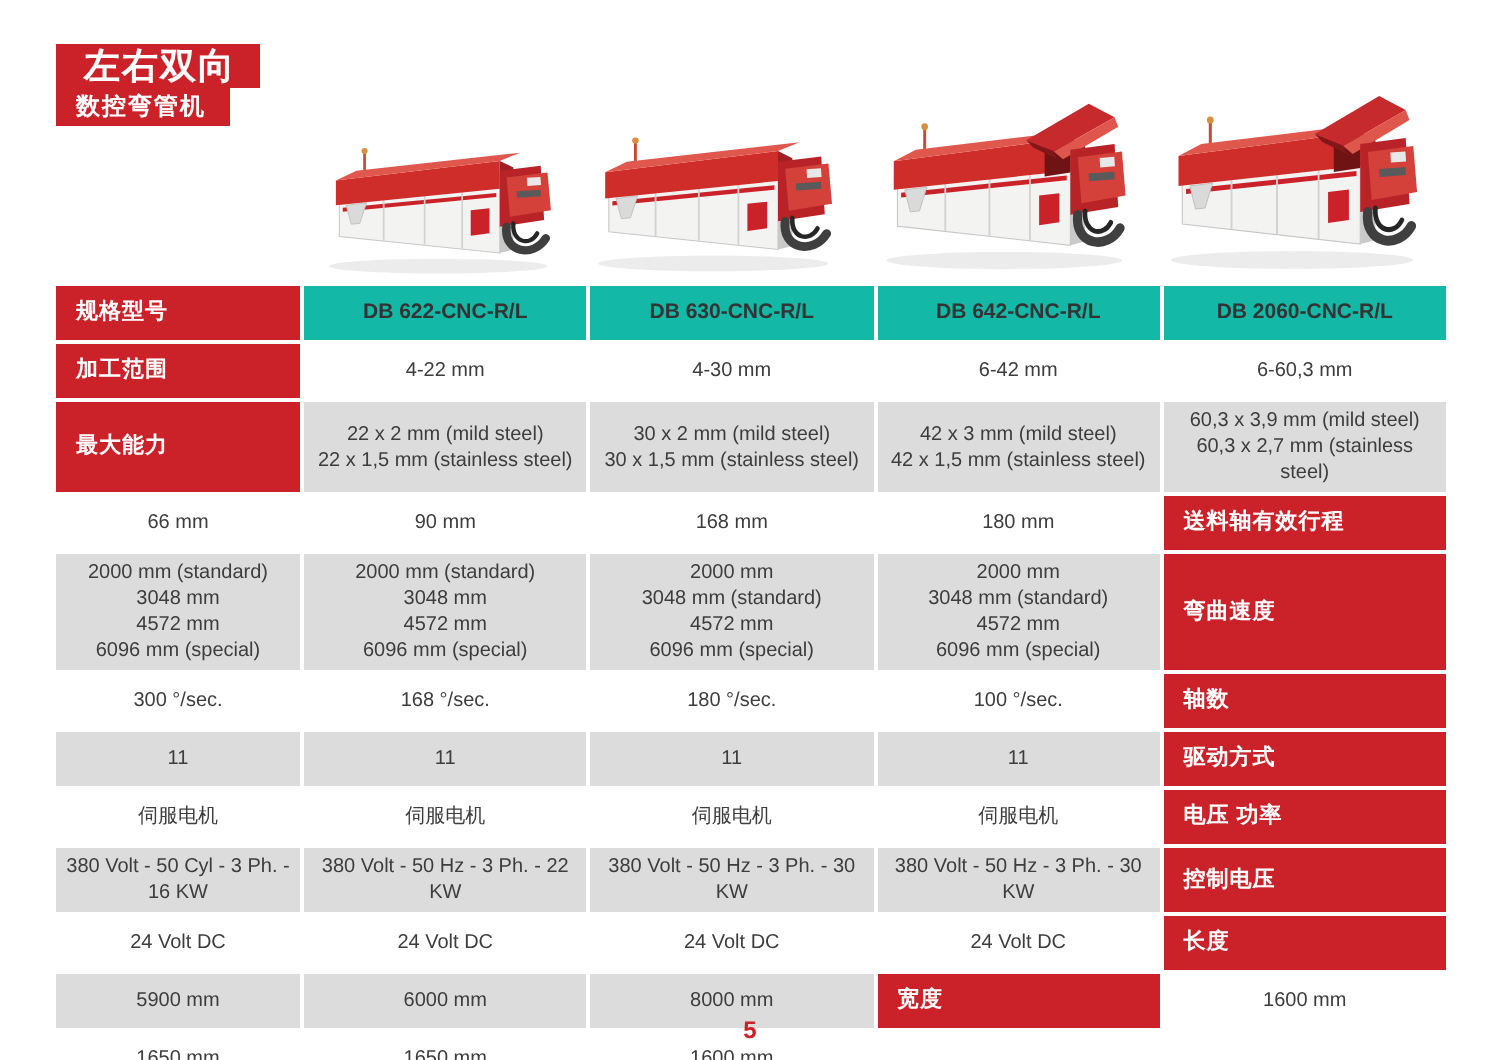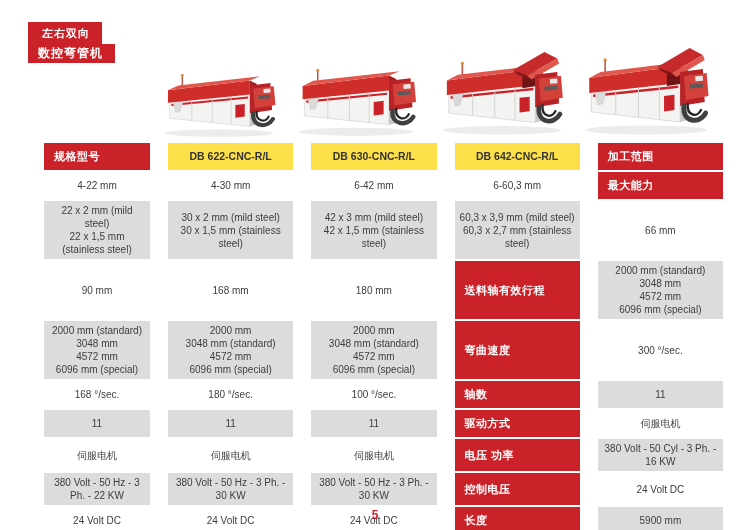--- a/index.html
+++ b/index.html
@@ -11,21 +11,21 @@
     overflow:hidden;
   }
 
   
   .banner{position:absolute;left:28px;top:22px;}
   .banner .line{
     background:#cb222a;color:#fff;font-weight:bold;
     letter-spacing:1px;white-space:nowrap;
     padding:0 12px 0 10px;display:block;width:max-content;
   }
-  .banner .l1{font-size:11px;line-height:22px;height:22px;padding-left:14px;}
+  .banner .l1{font-size:18px;line-height:22px;height:22px;padding-left:14px;}
   .banner .l2{font-size:12px;line-height:19px;height:19px;}
 
   
   .machine{position:absolute;}
   .machine svg{width:100%;height:100%;display:block;}
   #m1{left:156px;top:64px;width:128px;height:74px;}
   #m2{left:290px;top:58px;width:135px;height:79px;}
   #m3{left:434px;top:50px;width:138px;height:86px;}
   #m4{left:576px;top:46px;width:142px;height:90px;}
 
@@ -36,29 +36,28 @@
     grid-template-columns:122px repeat(4,1fr);
     gap:2px;
     background:#ffffff;
   }
   .cell{
     display:flex;align-items:center;justify-content:center;
     min-height:21px;
     font-size:10px;line-height:1.3;color:#3d3d3d;
     text-align:center;white-space:pre-line;
     padding:3px 4px;
-    margin-left:16px;
   }
   .cell.label{
     background:#cb222a;color:#ffffff;font-weight:bold;
     font-size:11px;justify-content:flex-start;text-align:left;
     padding-left:10px;letter-spacing:.5px;
   }
   .cell.grey{background:#dcdcdd;}
-  .cell.model{font-weight:bold;font-size:10.5px;color:#333333;background:#fde047;}
+  .cell.model{font-weight:bold;font-size:10.5px;color:#333333;background:#14b8a6;}
 
   
   .page-number{
     position:absolute;left:0;right:0;top:508px;
     text-align:center;color:#cb222a;
     font-size:12px;font-weight:bold;
   }
 </style>
 </head>
 <body>
@@ -177,20 +176,21 @@
     <path d="M114,60 C112,76 130,79 137,67" stroke="#3f3f3f" stroke-width="5" fill="none" stroke-linecap="round"></path>
     <path d="M118,58 C117,70 128,72 132,64" stroke="#262626" stroke-width="2.5" fill="none" stroke-linecap="round"></path>
   </svg>
     </div>
 
   <div class="spec-table">
       <div class="cell label">规格型号</div>
       <div class="cell model">DB 622-CNC-R/L</div>
       <div class="cell model">DB 630-CNC-R/L</div>
       <div class="cell model">DB 642-CNC-R/L</div>
+      <div class="cell model">DB 2060-CNC-R/L</div>
       <div class="cell label">加工范围</div>
       <div class="cell">4-22 mm</div>
       <div class="cell">4-30 mm</div>
       <div class="cell">6-42 mm</div>
       <div class="cell">6-60,3 mm</div>
       <div class="cell label">最大能力</div>
       <div class="cell grey">22 x 2 mm (mild steel)
 22 x 1,5 mm (stainless steel)</div>
       <div class="cell grey">30 x 2 mm (mild steel)
 30 x 1,5 mm (stainless steel)</div>

